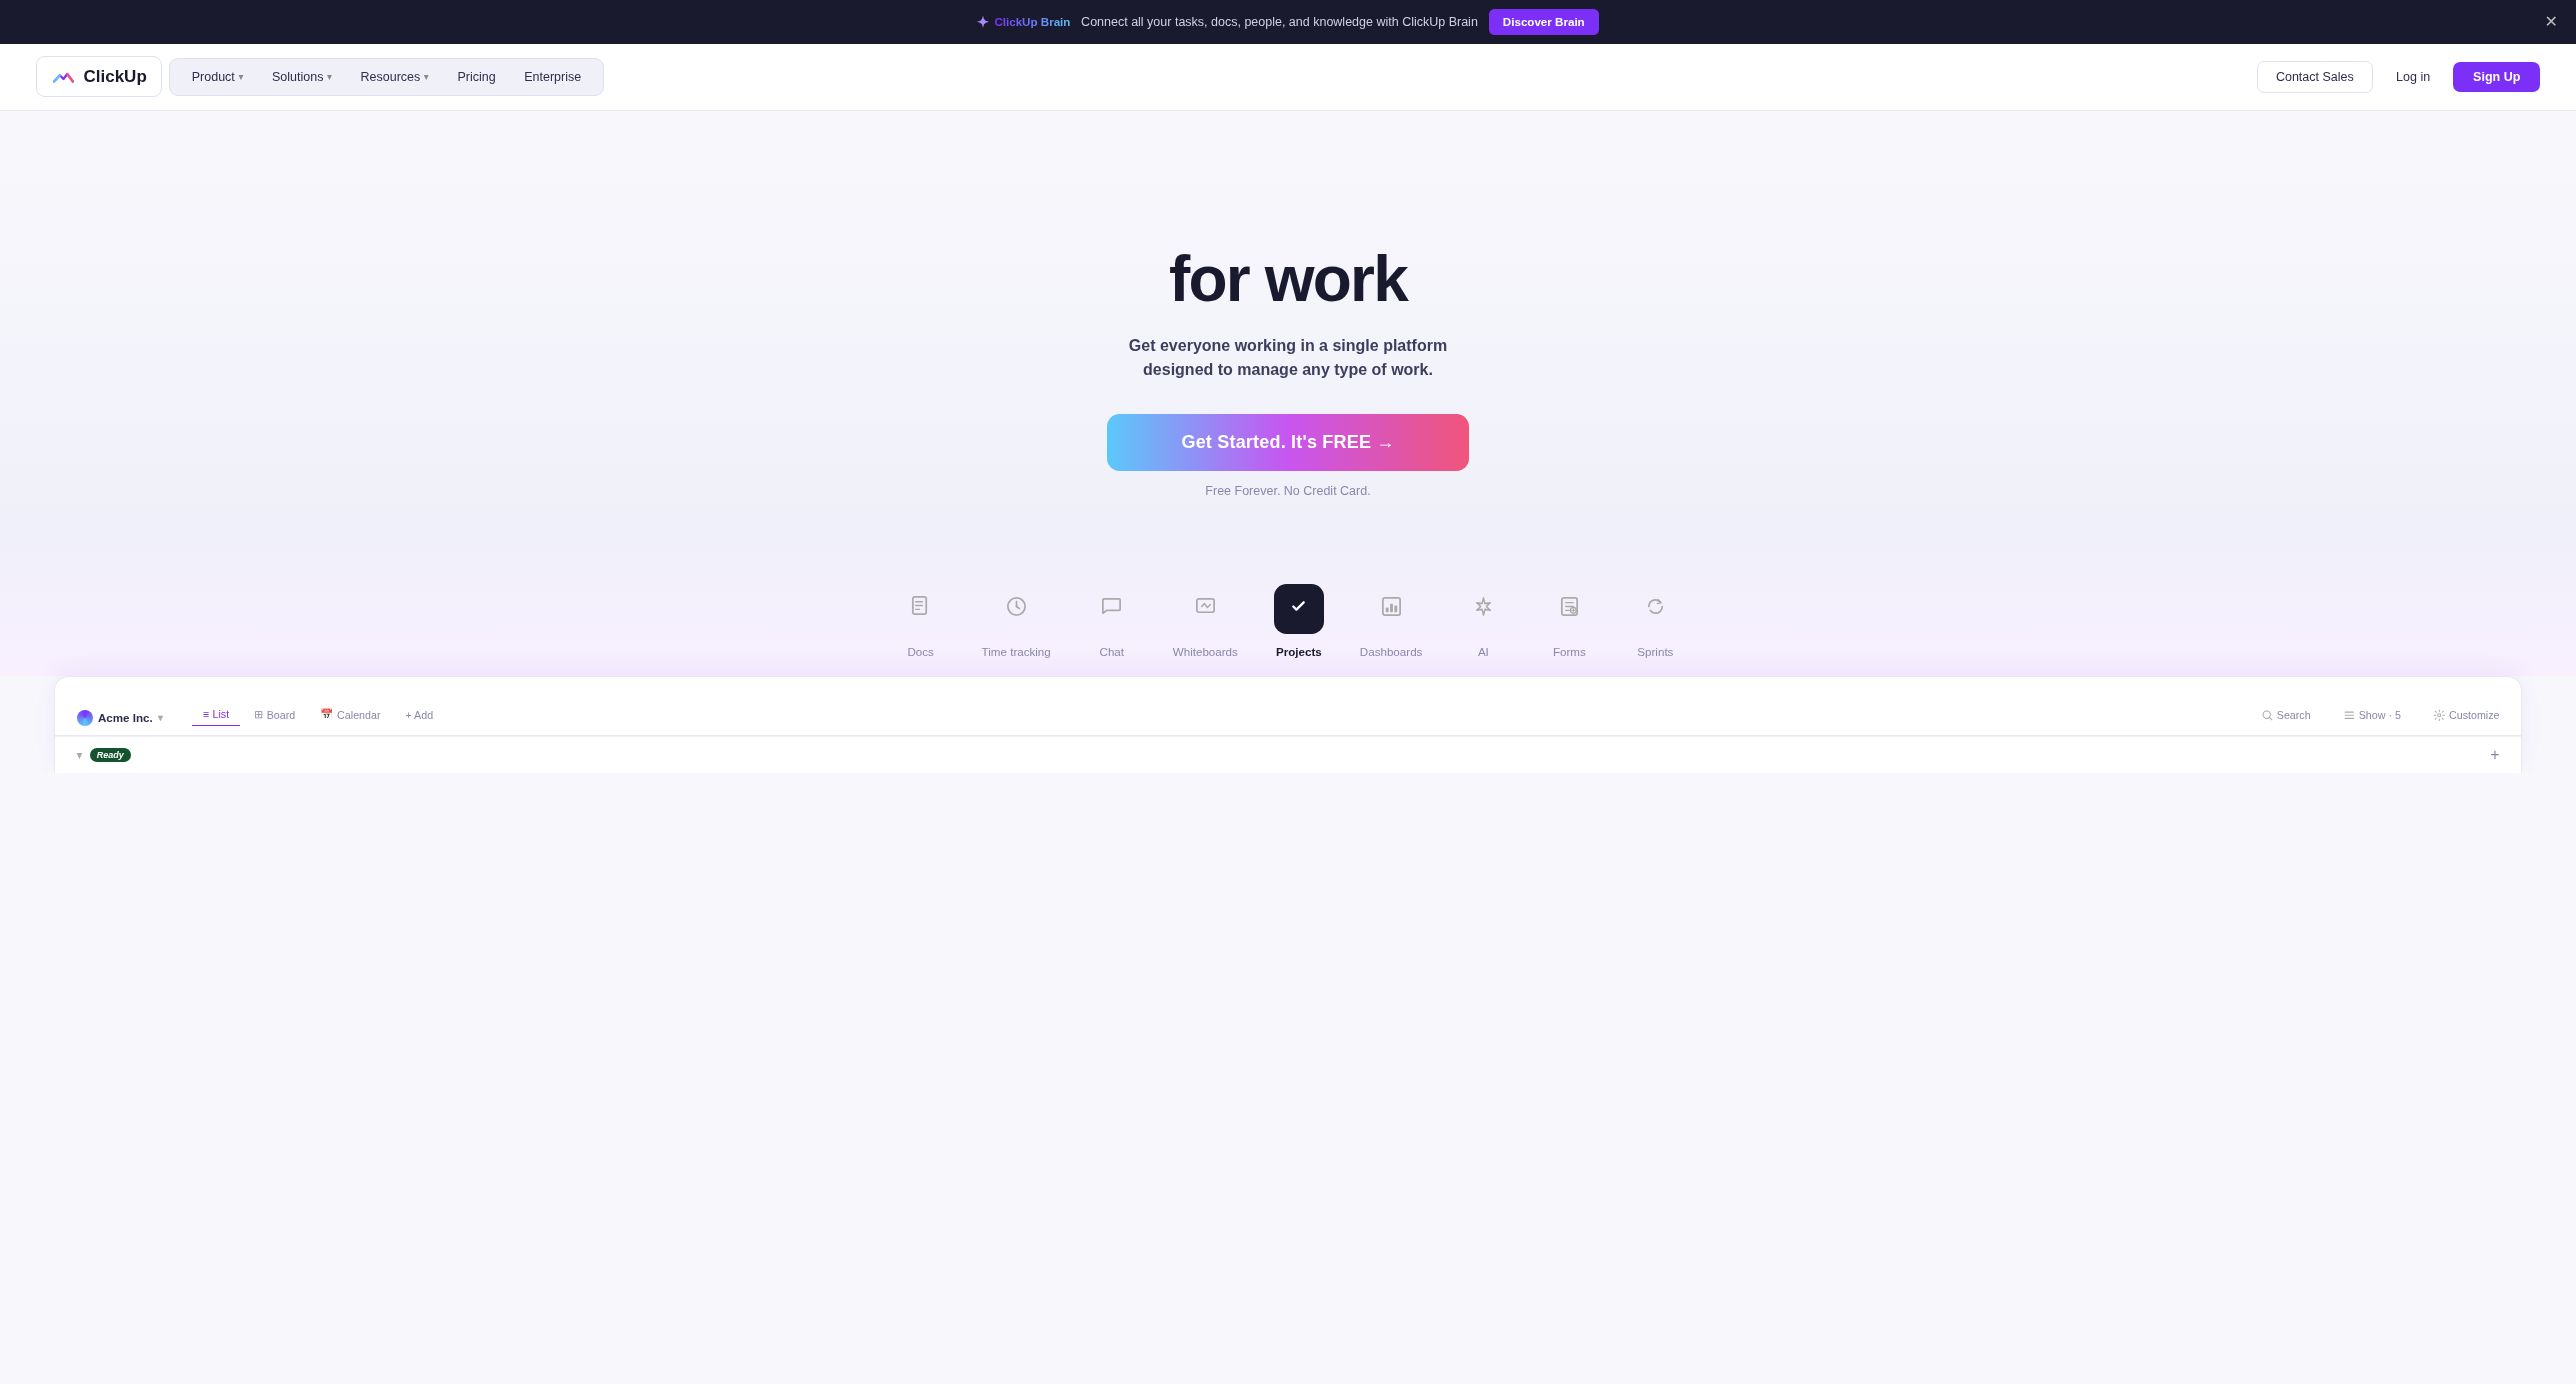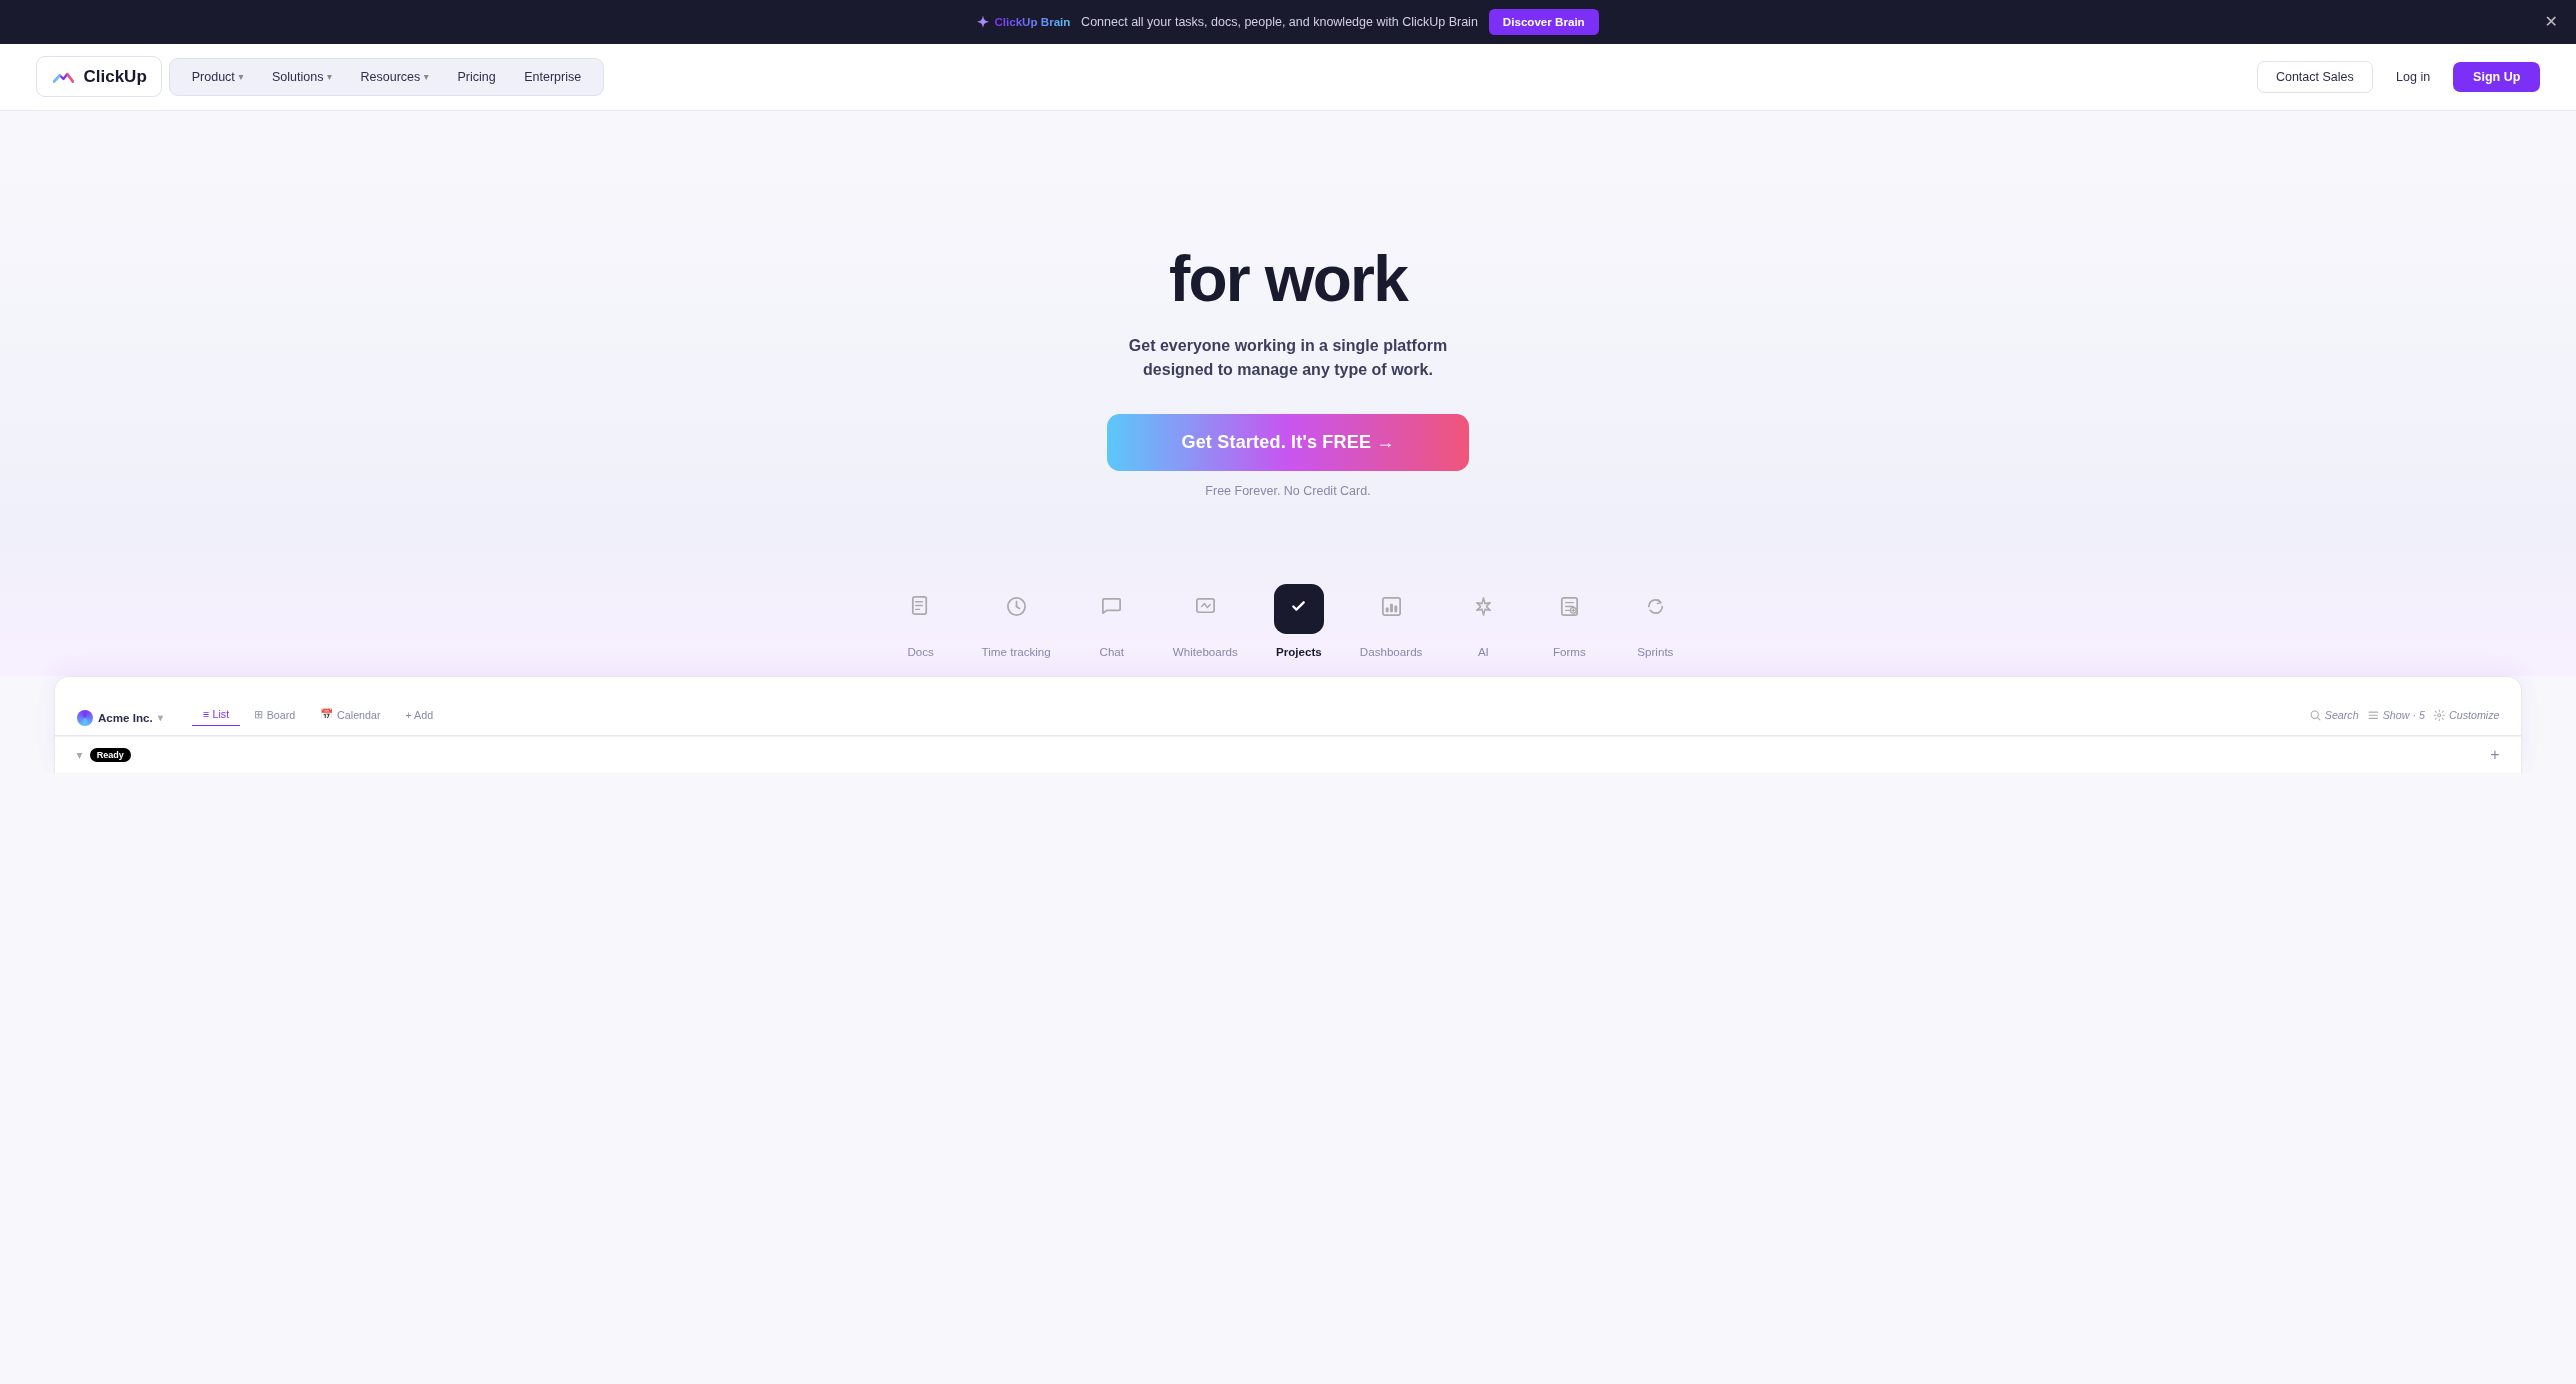--- a/index.html
+++ b/index.html
@@ -229,27 +229,27 @@
     .app-toolbar {
       display: flex;
       align-items: center;
       justify-content: space-between;
       padding: 9px 21.5px;
       border-bottom: 0.9px solid #e8e8f0;
     }
     .app-toolbar-left { display: flex; align-items: flex-end; gap: 29px; }
     .app-brand { display: flex; align-items: center; gap: 5.4px; font-size: 11.6px; font-weight: 600; color: #2d2d4e; }
     .brand-dot { width: 16px; height: 16px; border-radius: 50%; background: conic-gradient(#7b2ff7, #5bc8fa, #7b2ff7); }
-    .app-toolbar-right { display: flex; align-items: flex-start; gap: 8px; font-style: italic; }
+    .app-toolbar-right { display: flex; align-items: flex-start; gap: 32px; }
     .toolbar-btn { font-size: 10.7px; color: #8888aa; cursor: pointer; display: flex; align-items: center; gap: 3.6px; }
     .view-tabs { display: flex; gap: 3.6px; }
     .view-tab { padding: 4.5px 10.7px; font-size: 10.7px; border-radius: 5.4px; cursor: pointer; color: #8888aa; display: flex; align-items: center; gap: 3.6px; }
     .view-tab.active { color: #7b2ff7; border-bottom: 1.8px solid #7b2ff7; border-radius: 0; }
     .app-row { display: flex; align-items: center; padding: 9px 21.5px; border-top: 0.9px solid #f0f0f8; }
-    .ready-badge { background: #000000; color: white; font-size: 9px; font-weight: 700; padding: 1.8px 7.2px; border-radius: 9px; }
+    .ready-badge { background: #14532d; color: white; font-size: 9px; font-weight: 700; padding: 1.8px 7.2px; border-radius: 9px; font-style: italic; }
     .expand-icon { margin-left: auto; color: #8888aa; font-size: 16px; cursor: pointer; }
 
     
     .brain-icon-text {
       font-size: 11.6px;
       font-weight: 700;
       background: linear-gradient(90deg, #7b2ff7, #5bc8fa);
       -webkit-background-clip: text;
       -webkit-text-fill-color: transparent;
     }

